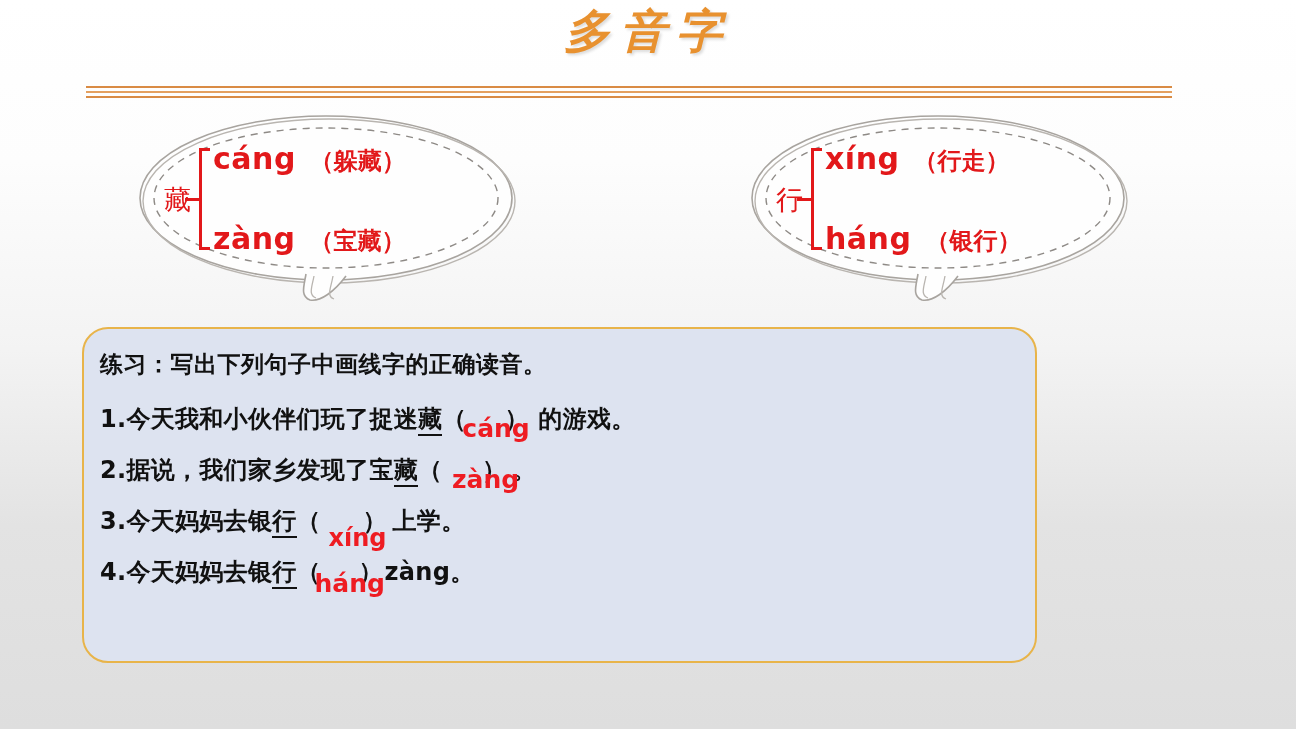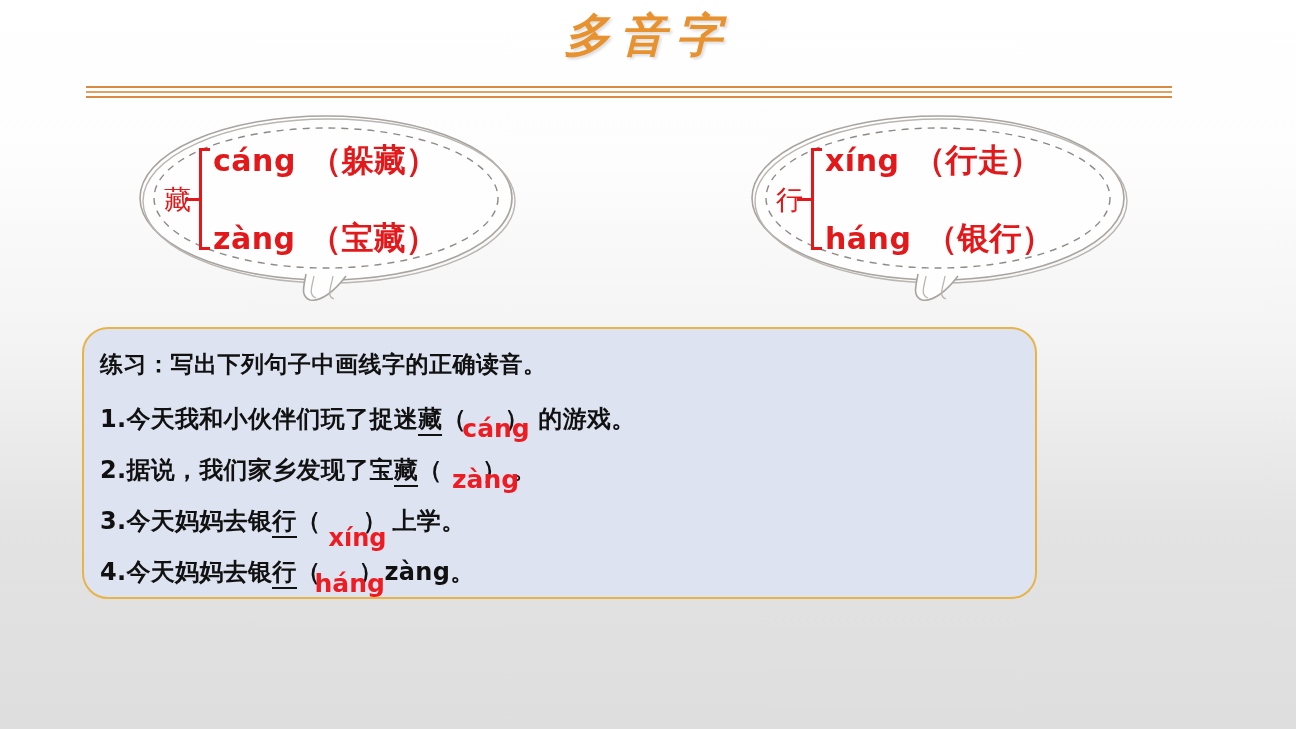--- a/index.html
+++ b/index.html
@@ -21,21 +21,21 @@
     overflow: hidden;
   }
 
   
   #title {
     position: absolute;
     left: 0;
     top: 12px;
     width: 1296px;
     text-align: center;
-    font-family: Liberation Sans, sans-serif;
+    font-family: Liberation Mono, monospace;
     font-size: 46px;
     font-weight: 700;
     font-style: italic;
     letter-spacing: 10px;
     color: #e8912f;
     text-shadow: 2px 2px 3px rgba(0,0,0,0.14);
     line-height: 1.0;
   }
 
   
@@ -121,33 +121,33 @@
   }
   .pinyin {
     font-family: "DejaVu Sans", "Liberation Sans", sans-serif;
     font-size: 30px;
     font-weight: 700;
     color: #e2181a;
     letter-spacing: 0.5px;
   }
   .gloss {
     font-family: "DejaVu Sans", "Liberation Sans", sans-serif;
-    font-size: 32px;
+    font-size: 24px;
     font-weight: 700;
     color: #e2181a;
     margin-left: 14px;
   }
 
   
   #panel {
     position: absolute;
     left: 82px;
     top: 327px;
     width: 955px;
-    height: 272px;
+    height: 336px;
     box-sizing: border-box;
     background: #dde3f0;
     border: 2px solid #e8b44a;
     border-radius: 26px;
   }
   #panel-inner {
     position: absolute;
     left: 16px;
     top: 20px;
     right: 14px;

